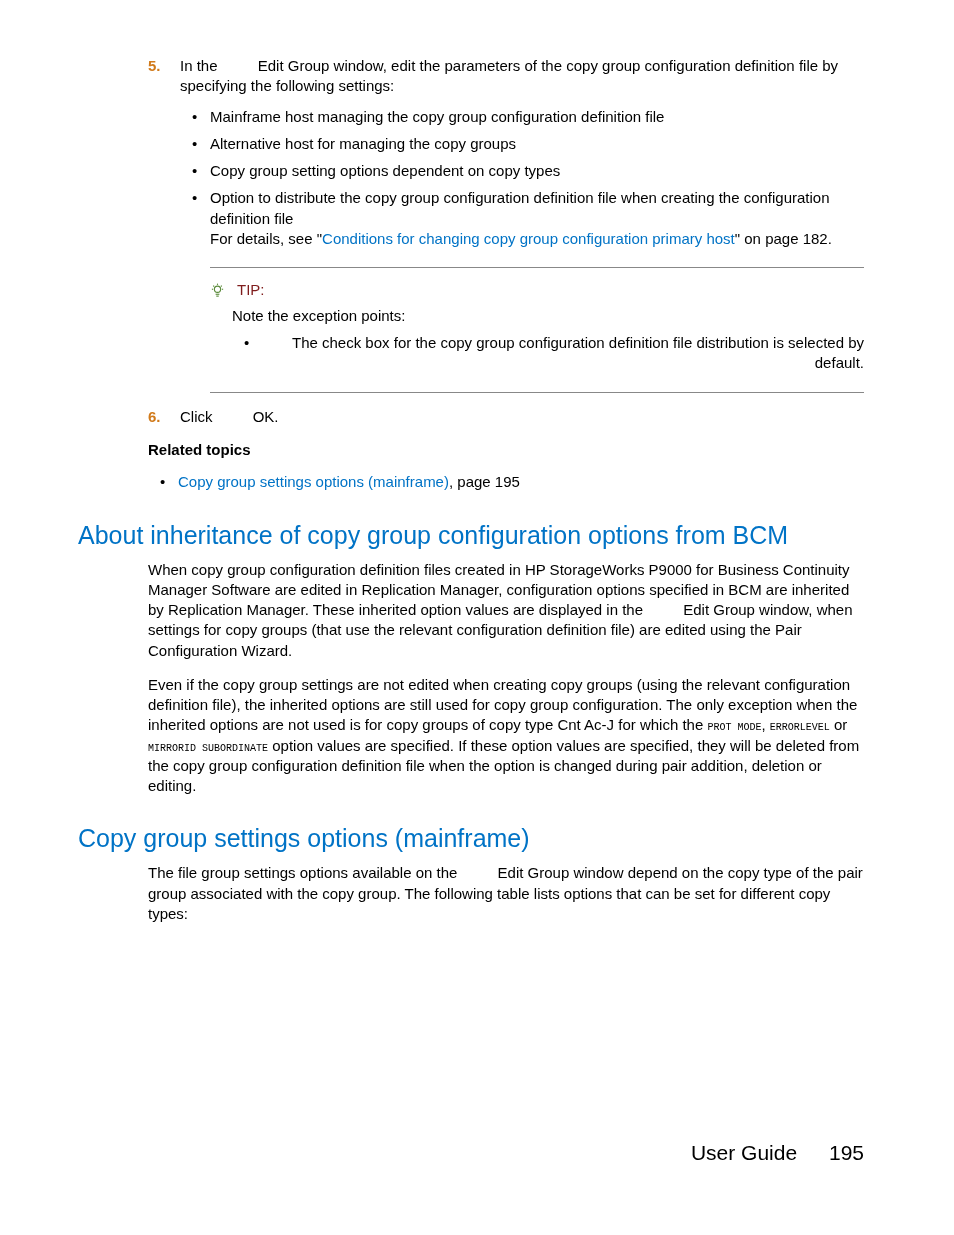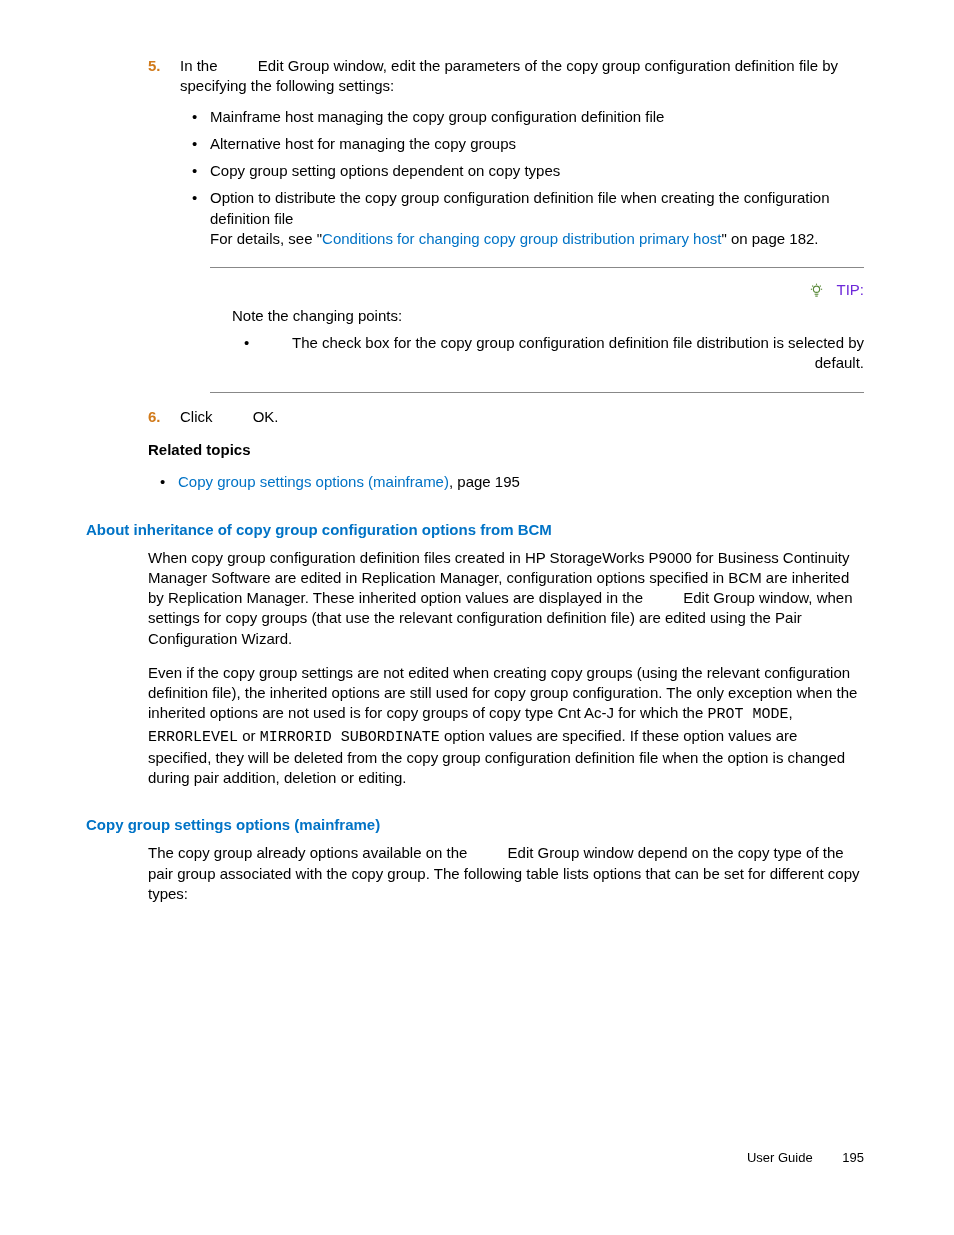--- a/index.html
+++ b/index.html
@@ -55,27 +55,26 @@
     top: 0;
   }
   .link { color: #0073c6; }
   .tipbox {
     margin: 18px 0 14px 30px;
     padding: 12px 0 12px 0;
     border-top: 1px solid #888;
     border-bottom: 1px solid #888;
   }
   .tip-head {
-    color: #6d28d9;
+    color: #7f1d1d;
     font-size: 15px;
     margin-bottom: 6px;
     display: flex;
     align-items: center;
     gap: 12px;
-    justify-content: flex-end;
   }
   .tip-head svg { flex-shrink: 0; }
   .tipbox p {
     margin: 0 0 6px 22px;
     font-size: 15px;
     line-height: 1.35;
   }
   .tipbox ul.bullets {
     padding-left: 52px;
     margin: 6px 0 0 0;
@@ -89,72 +88,72 @@
   .related-topics .rt-head {
     font-weight: bold;
     margin-bottom: 14px;
   }
   .related-topics ul.bullets {
     padding-left: 30px;
     margin: 6px 0;
   }
   .heading-blue {
     color: #0073c6;
-    font-size: 15px;
-    font-weight: bold;
-    margin: 28px 0 10px 8px;
+    font-size: 25px;
+    font-weight: normal;
+    margin: 28px 0 10px 0;
   }
   .body-para {
     margin: 0 0 14px 70px;
     font-size: 15px;
     line-height: 1.35;
   }
-  .mono { font-family: "Courier New", monospace; font-size: 15px; }
+  .mono { font-family: "Courier New", monospace; font-size: 10px; }
   .footer {
     position: absolute;
     bottom: 70px;
     right: 90px;
-    font-size: 13px;
+    font-size: 21px;
   }
   .footer .pn { margin-left: 26px; }
 </style>
 </head>
 <body>
 
 <div class="page">
 
   <ol class="numbered">
     <li>
       <span class="num">5.</span>
       <span>In the </span><span class="bold">Edit Group</span><span> window, edit the parameters of the copy group configuration definition file by specifying the following settings:</span>
       <ul class="bullets">
         <li>Mainframe host managing the copy group configuration definition file</li>
         <li>Alternative host for managing the copy groups</li>
         <li>Copy group setting options dependent on copy types</li>
         <li>
           <span>Option to distribute the copy group configuration definition file when creating the configuration definition file</span><br>
-          <span>For details, see "</span><span class="link">Conditions for changing copy group distribution primary host</span><span>" on page 182.</span>
+          <span>For details, see "</span><span class="link">Conditions for changing copy group configuration primary host</span><span>" on page 182.</span>
         </li>
       </ul>
 
       <div class="tipbox">
         <div class="tip-head">
           <svg width="15" height="15" viewBox="0 0 24 24" fill="none" stroke="#5a8a3a" stroke-width="1.8">
             <circle cx="12" cy="10" r="5"></circle>
             <line x1="9" y1="18" x2="15" y2="18"></line>
             <line x1="10" y1="21" x2="14" y2="21"></line>
             <line x1="12" y1="1" x2="12" y2="3"></line>
             <line x1="3" y1="10" x2="5" y2="10"></line>
             <line x1="19" y1="10" x2="21" y2="10"></line>
             <line x1="5.2" y1="4.2" x2="6.6" y2="5.6"></line>
             <line x1="17.4" y1="5.6" x2="18.8" y2="4.2"></line>
           </svg>
           <span>TIP:</span>
         </div>
-        <p>Note the changing points:</p>
+        <p>Note the exception points:</p>
         <ul class="bullets">
           <li>The check box for the copy group configuration definition file distribution is selected by default.</li>
         </ul>
       </div>
     </li>
 
     <li>
       <span class="num">6.</span>
       <span>Click </span><span class="bold">OK</span><span>.</span>
     </li>
@@ -172,21 +171,21 @@
   <h2 class="heading-blue">About inheritance of copy group configuration options from BCM</h2>
   <p class="body-para">
     <span>When copy group configuration definition files created in HP StorageWorks P9000 for Business Continuity Manager Software are edited in Replication Manager, configuration options specified in BCM are inherited by Replication Manager. These inherited option values are displayed in the </span><span class="bold">Edit Group</span><span> window, when settings for copy groups (that use the relevant configuration definition file) are edited using the Pair Configuration Wizard.</span>
   </p>
   <p class="body-para">
     <span>Even if the copy group settings are not edited when creating copy groups (using the relevant configuration definition file), the inherited options are still used for copy group configuration. The only exception when the inherited options are not used is for copy groups of copy type Cnt Ac-J for which the </span><span class="mono">PROT MODE</span><span>, </span><span class="mono">ERRORLEVEL</span><span> or </span><span class="mono">MIRRORID SUBORDINATE</span><span> option values are specified. If these option values are specified, they will be deleted from the copy group configuration definition file when the option is changed during pair addition, deletion or editing.</span>
   </p>
 
   <h2 class="heading-blue">Copy group settings options (mainframe)</h2>
   <p class="body-para">
-    <span>The copy group already options available on the </span><span class="bold">Edit Group</span><span> window depend on the copy type of the pair group associated with the copy group. The following table lists options that can be set for different copy types:</span>
+    <span>The file group settings options available on the </span><span class="bold">Edit Group</span><span> window depend on the copy type of the pair group associated with the copy group. The following table lists options that can be set for different copy types:</span>
   </p>
 
   <div class="footer">
     <span>User Guide</span>
     <span class="pn">195</span>
   </div>
 
 </div>
 
 </body></html>

